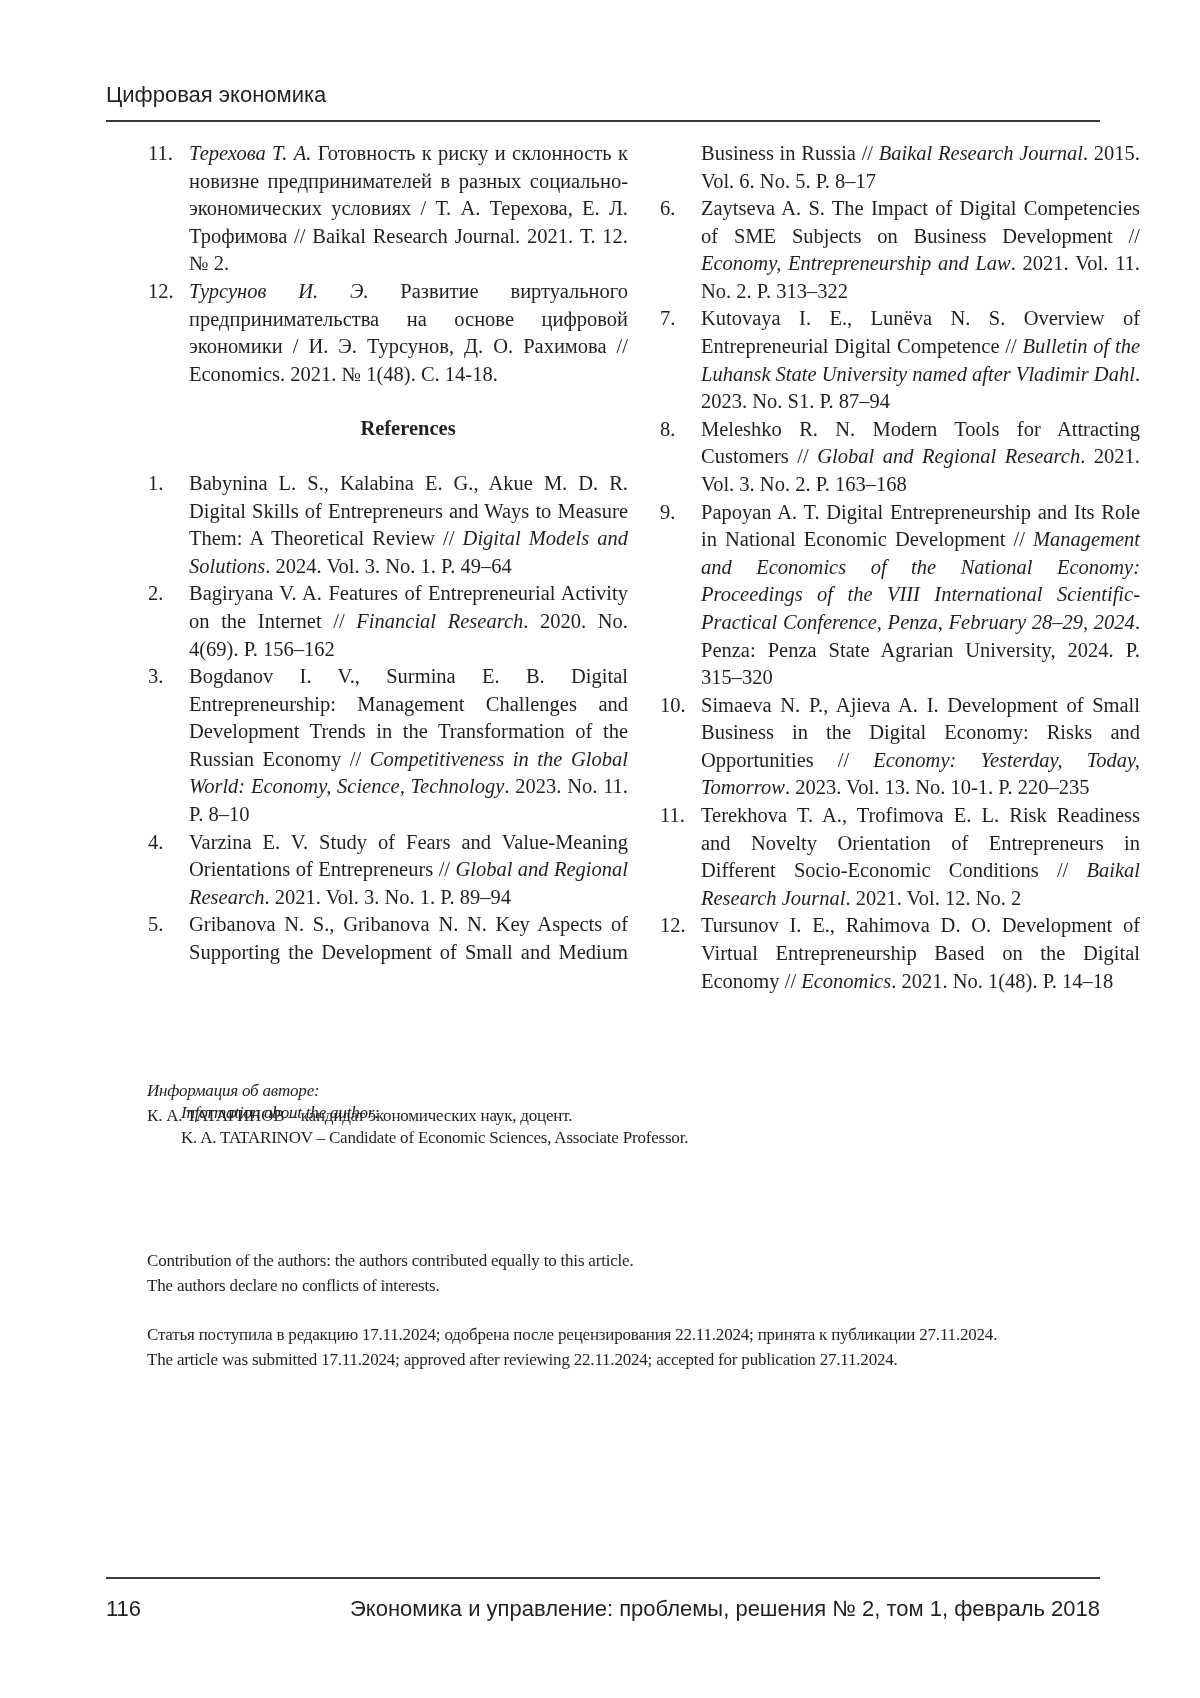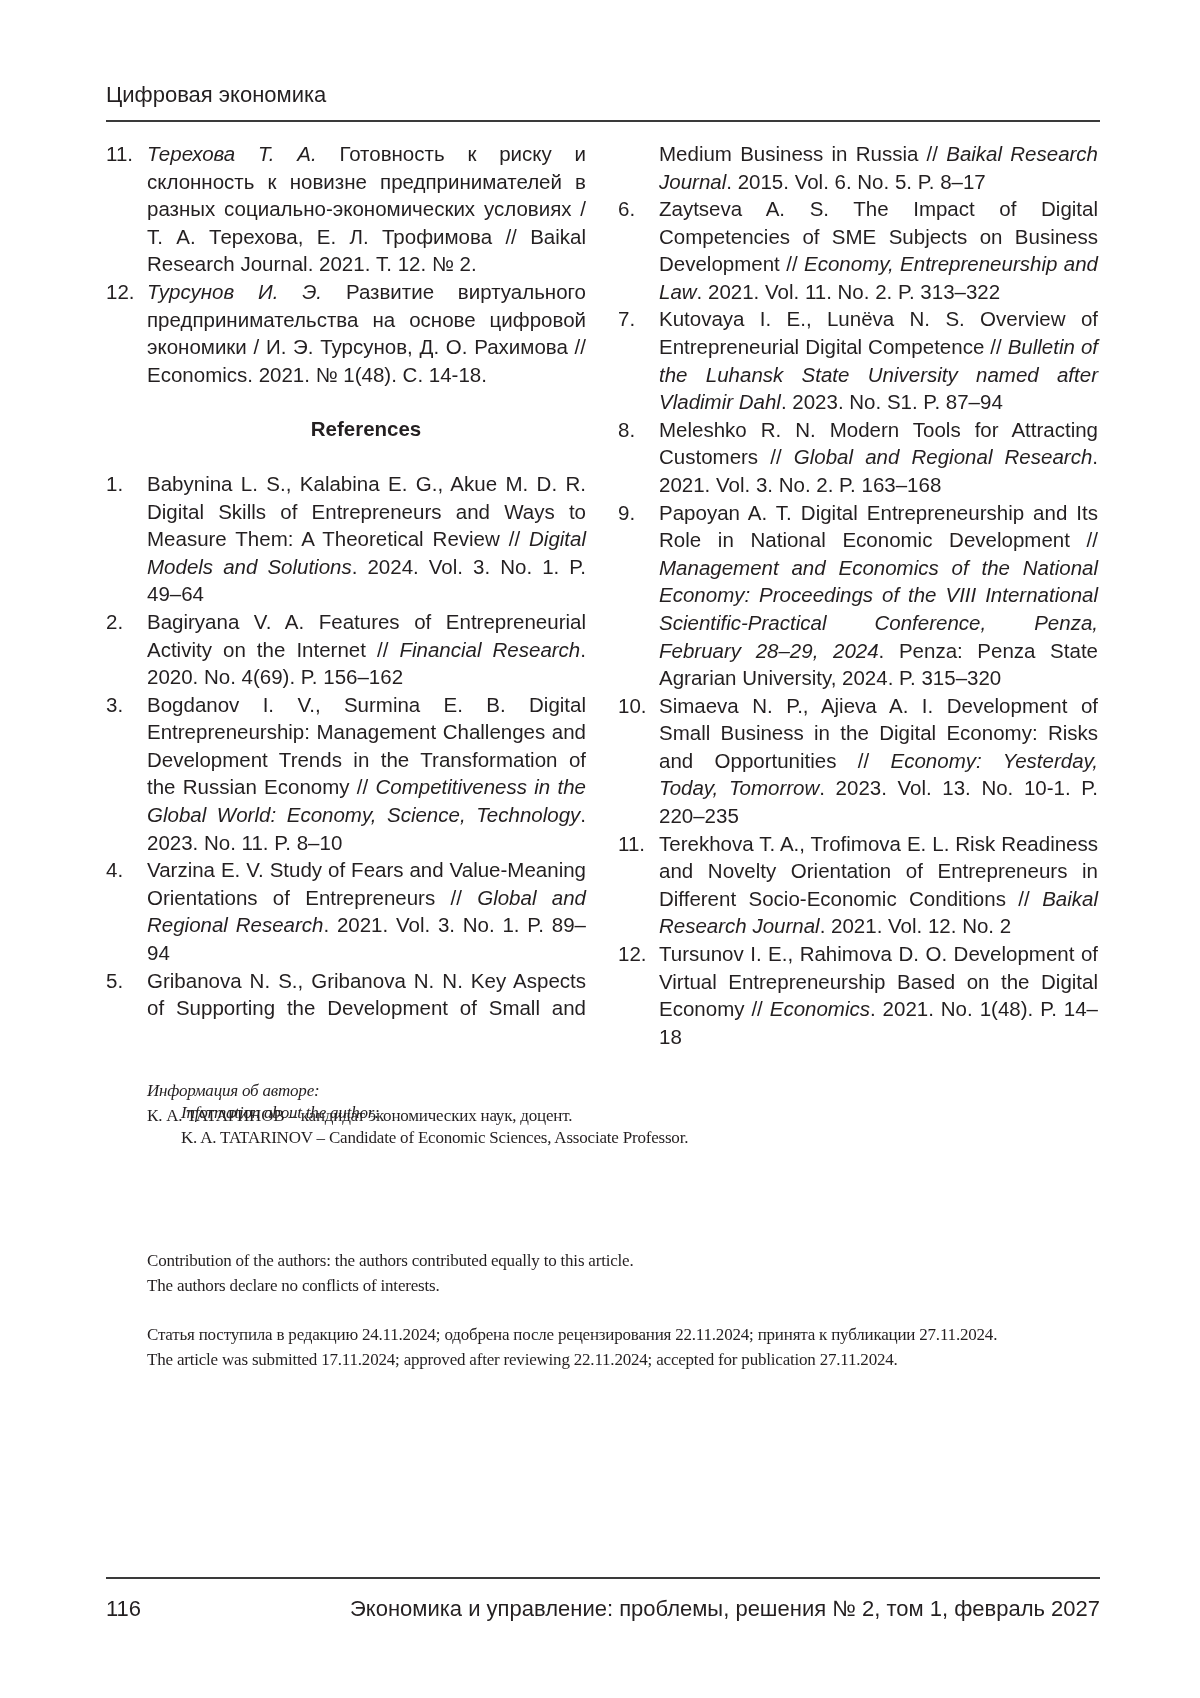--- a/index.html
+++ b/index.html
@@ -6,21 +6,21 @@
   body { width: 1200px; height: 1698px; position: relative; overflow: hidden; color: #231f20; }
   .page { position: absolute; left: 0; top: 0; width: 1200px; height: 1698px; }
 
   .running-head {
     position: absolute; left: 106px; top: 82px;
     font-family: "Liberation Sans", sans-serif; font-weight: normal; font-size: 22px; color: #231f20;
   }
   .head-rule { position: absolute; left: 106px; top: 120px; width: 994px; height: 2px; background: #3a3a3a; }
 
   .col { position: absolute; top: 140px; width: 480px;
-    font-family: Liberation Sans, sans-serif; font-size: 20.5px; line-height: 27.6px; color: #231f20; }
+    font-family: Liberation Serif, serif; font-size: 20.5px; line-height: 27.6px; color: #231f20; margin-left: 42px; }
   .col.left { left: 106px; }
   .col.right { left: 618px; }
 
   .ref { position: relative; padding-left: 41px; text-align: justify; }
   .ref .num { position: absolute; left: 0; top: 0; }
   .ref .body { display: block; }
   .ref i { font-style: italic; }
 
   .refs-title { text-align: center; font-weight: bold; margin: 27px 0 27px 40px; }
 
@@ -120,21 +120,21 @@
     <div>K. A. TATARINOV – Candidate of Economic Sciences, Associate Professor.</div>
   </div>
 
 
   <div class="meta" style="top:1248px;">
     <div>Contribution of the authors: the authors contributed equally to this article.</div>
     <div>The authors declare no conflicts of interests.</div>
   </div>
 
   <div class="meta" style="top:1322px;">
-    <div>Статья поступила в редакцию 24.11.2024; одобрена после рецензирования 22.11.2024; принята к публикации 27.11.2024.</div>
+    <div>Статья поступила в редакцию 17.11.2024; одобрена после рецензирования 22.11.2024; принята к публикации 27.11.2024.</div>
     <div>The article was submitted 17.11.2024; approved after reviewing 22.11.2024; accepted for publication 27.11.2024.</div>
   </div>
 
   <div class="foot-rule"></div>
   <div class="foot-page">116</div>
-  <div class="foot-journal">Экономика и управление: проблемы, решения № 2, том 1, февраль 2027</div>
+  <div class="foot-journal">Экономика и управление: проблемы, решения № 2, том 1, февраль 2018</div>
 
 </div>
 
 </body></html>

